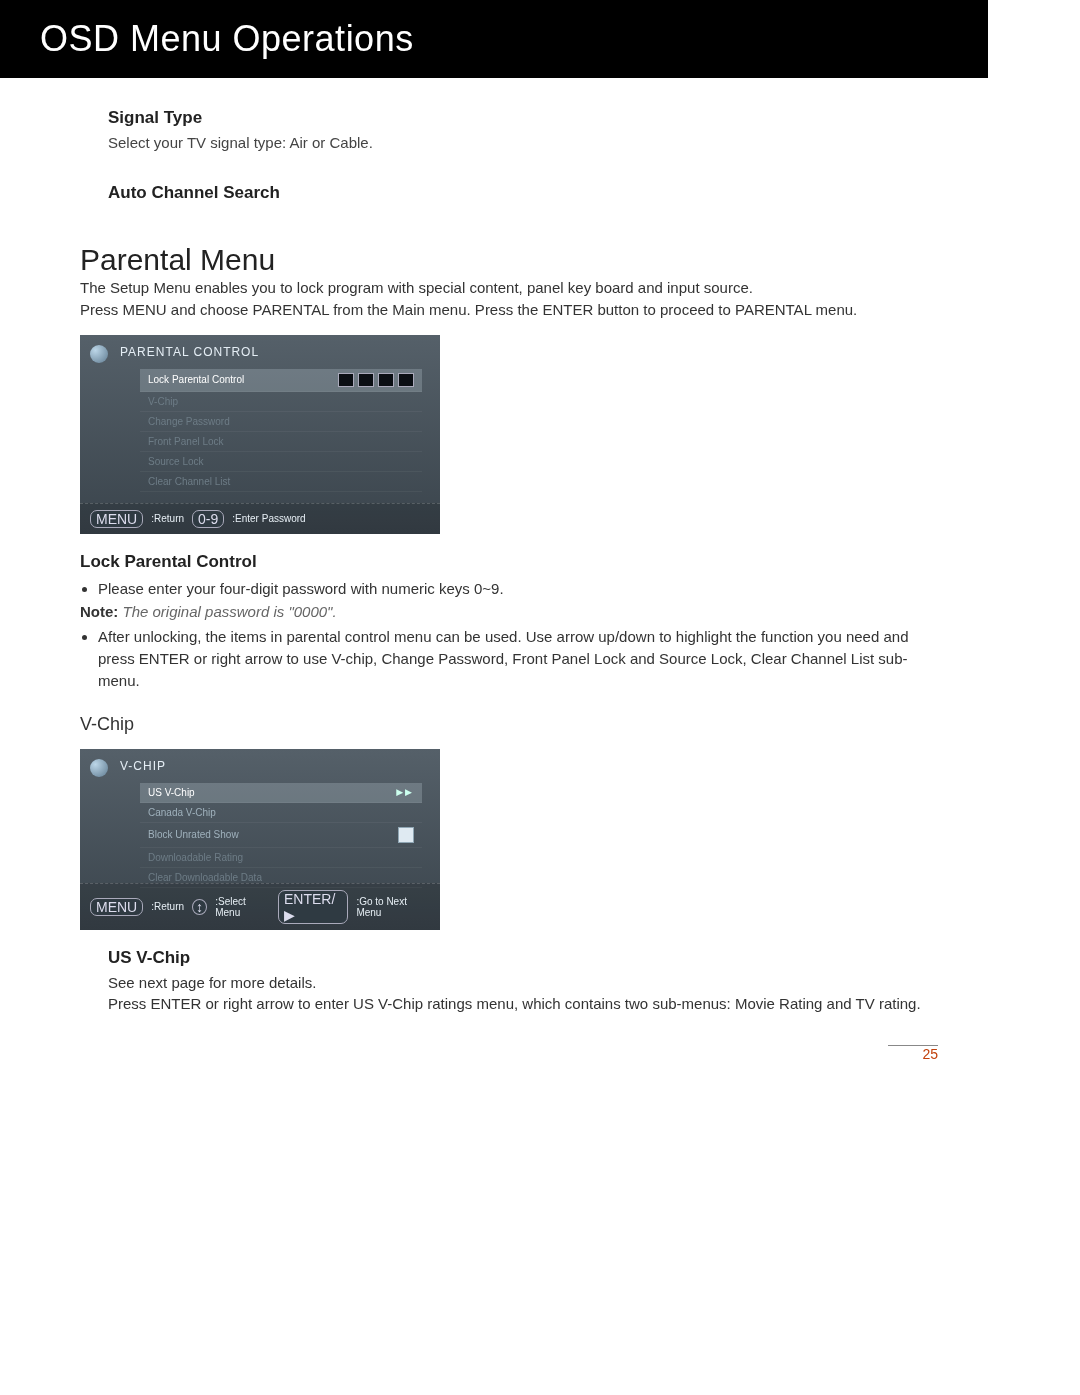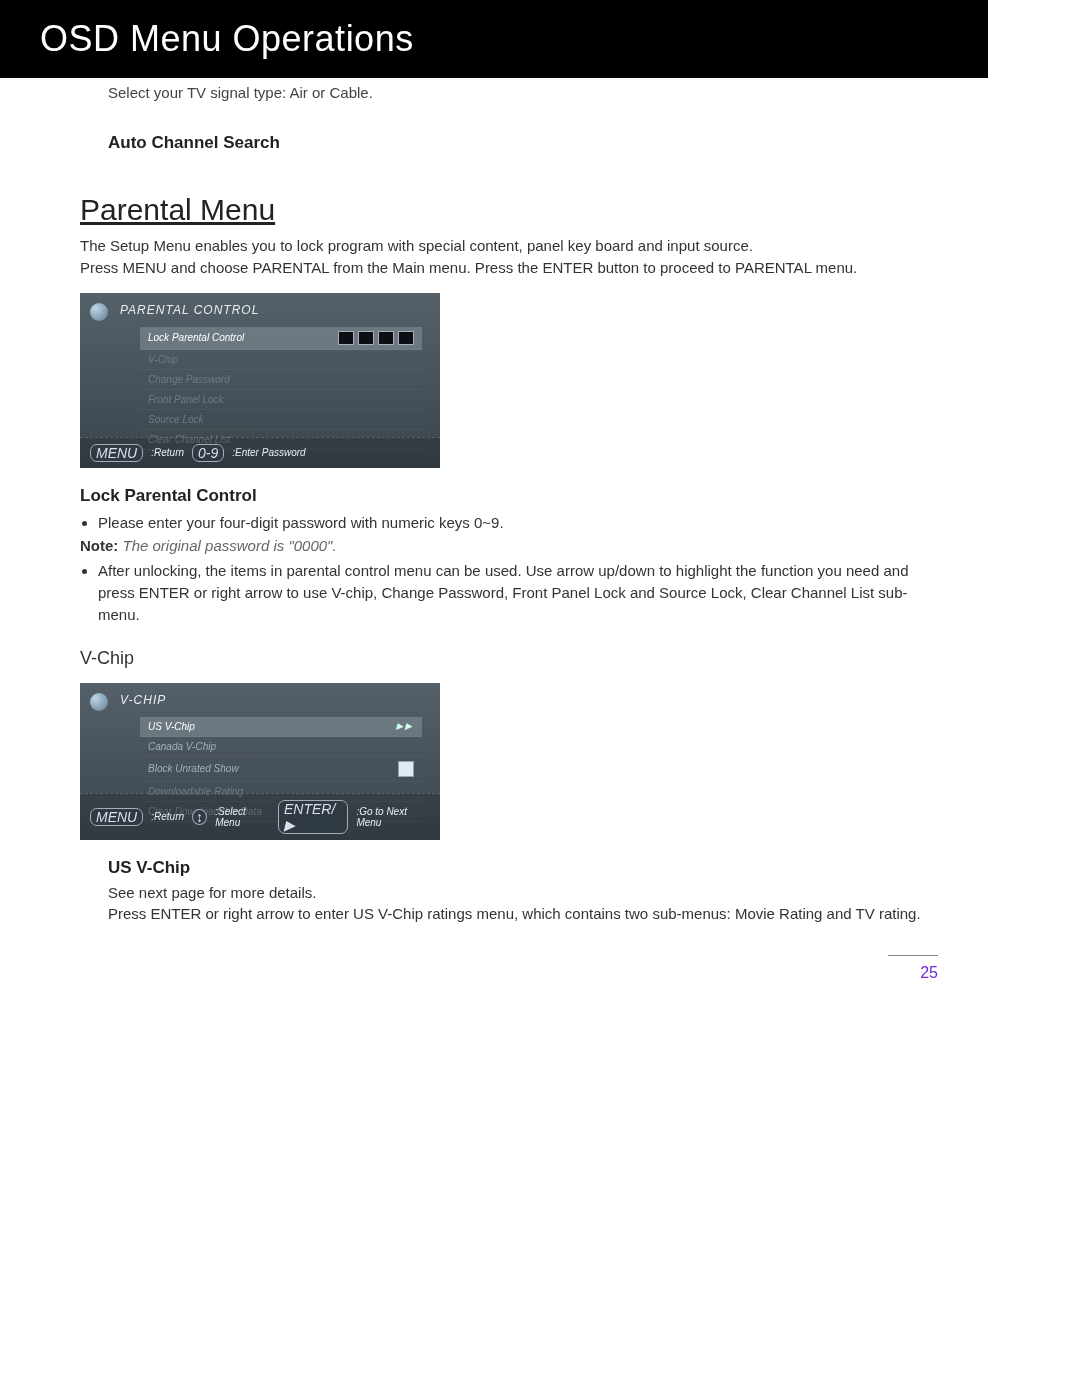--- a/index.html
+++ b/index.html
@@ -38,22 +38,21 @@
   .sect-body {
     font-size: 15px;
     color: #444;
     margin-top: 4px;
     line-height: 1.4;
   }
   h2.section {
     font-size: 30px;
     font-weight: 400;
     color: #222;
-    margin: 40px 0 8px 0;
-    text-decoration: underline;
+    margin: 40px 0 0 0;
   }
   h3.sub {
     font-size: 17px;
     font-weight: bold;
     margin: 18px 0 4px 0;
   }
   h3.sub-light {
     font-size: 18px;
     font-weight: 400;
     margin: 22px 0 4px 0;
@@ -87,22 +86,21 @@
   }
 
   
   .osd {
     width: 360px;
     background: linear-gradient(#556069, #3a444c);
     color: #ddd;
     font-size: 11px;
     margin: 14px 0 18px 0;
     position: relative;
-    padding-bottom: 18px;
-    font-style: italic;
+    padding-bottom: 42px;
   }
   .osd-title {
     color: #e5eef5;
     font-size: 12px;
     letter-spacing: 1px;
     padding: 10px 12px 6px 40px;
     font-weight: 500;
   }
   .osd-icon {
     position: absolute;
@@ -167,37 +165,38 @@
      padding:0;
   }
   .page-num-wrap{
      padding: 30px 50px 0 0;
      text-align:right;
   }
   .page-num-wrap .line{
      display:inline-block;
      border-top:1px solid #888;
      width:50px;
-     padding-top:8px;
-     font-size:16px;
-     color:#6d28d9;
+     padding-top:0;
+     font-size:14px;
+     color:#c2410c;
   }
 </style>
 </head>
 <body>
 
 <div class="page">
 
   <div class="header-bar">
     <span>OSD Menu Operations</span>
   </div>
 
   <div class="content">
 
     <div class="content-indent">
+      <div class="sect-title">Signal Type</div>
       <div class="sect-body">Select your TV signal type: Air or Cable.</div>
 
       <div class="sect-title">Auto Channel Search</div>
     </div>
 
     <h2 class="section">Parental Menu</h2>
     <div class="para">The Setup Menu enables you to lock program with special content, panel key board and input source.</div>
     <div class="para">Press MENU and choose PARENTAL from the Main menu. Press the ENTER button to proceed to PARENTAL menu.</div>
 
     <div class="osd">

